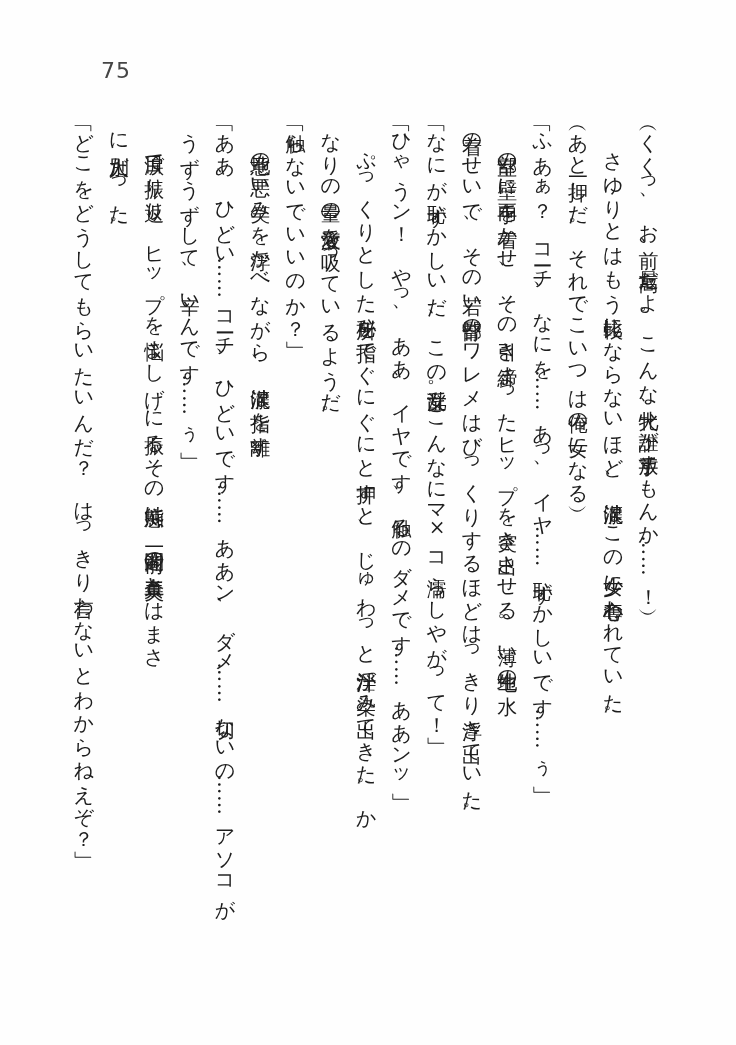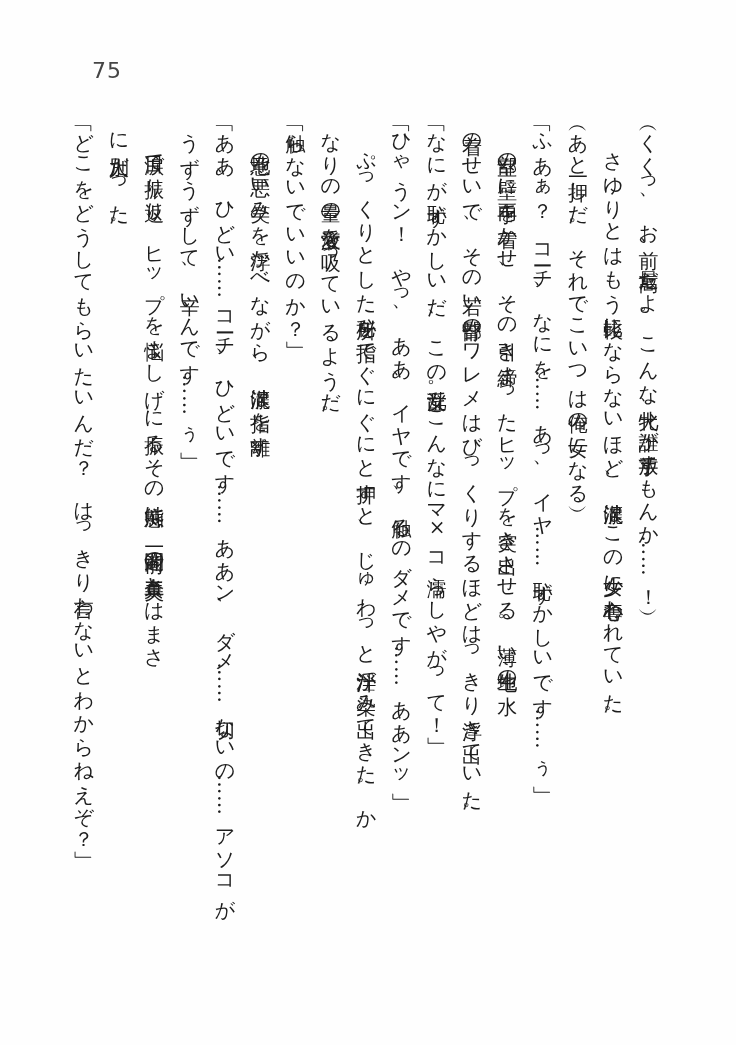--- a/index.html
+++ b/index.html
@@ -14,21 +14,21 @@
   }
   .page {
     position: relative;
     width: 736px;
     height: 1045px;
     background: #fefefe;
     font-family: "DejaVu Serif", serif;
   }
   .page-number {
     position: absolute;
-    left: 92px;
+    left: 101px;
     top: 58px;
     font-family: "DejaVu Sans", sans-serif;
     font-size: 22px;
     letter-spacing: 1px;
     color: #454545;
   }
   .text-block {
     position: absolute;
     top: 119px;
     right: 70px;

